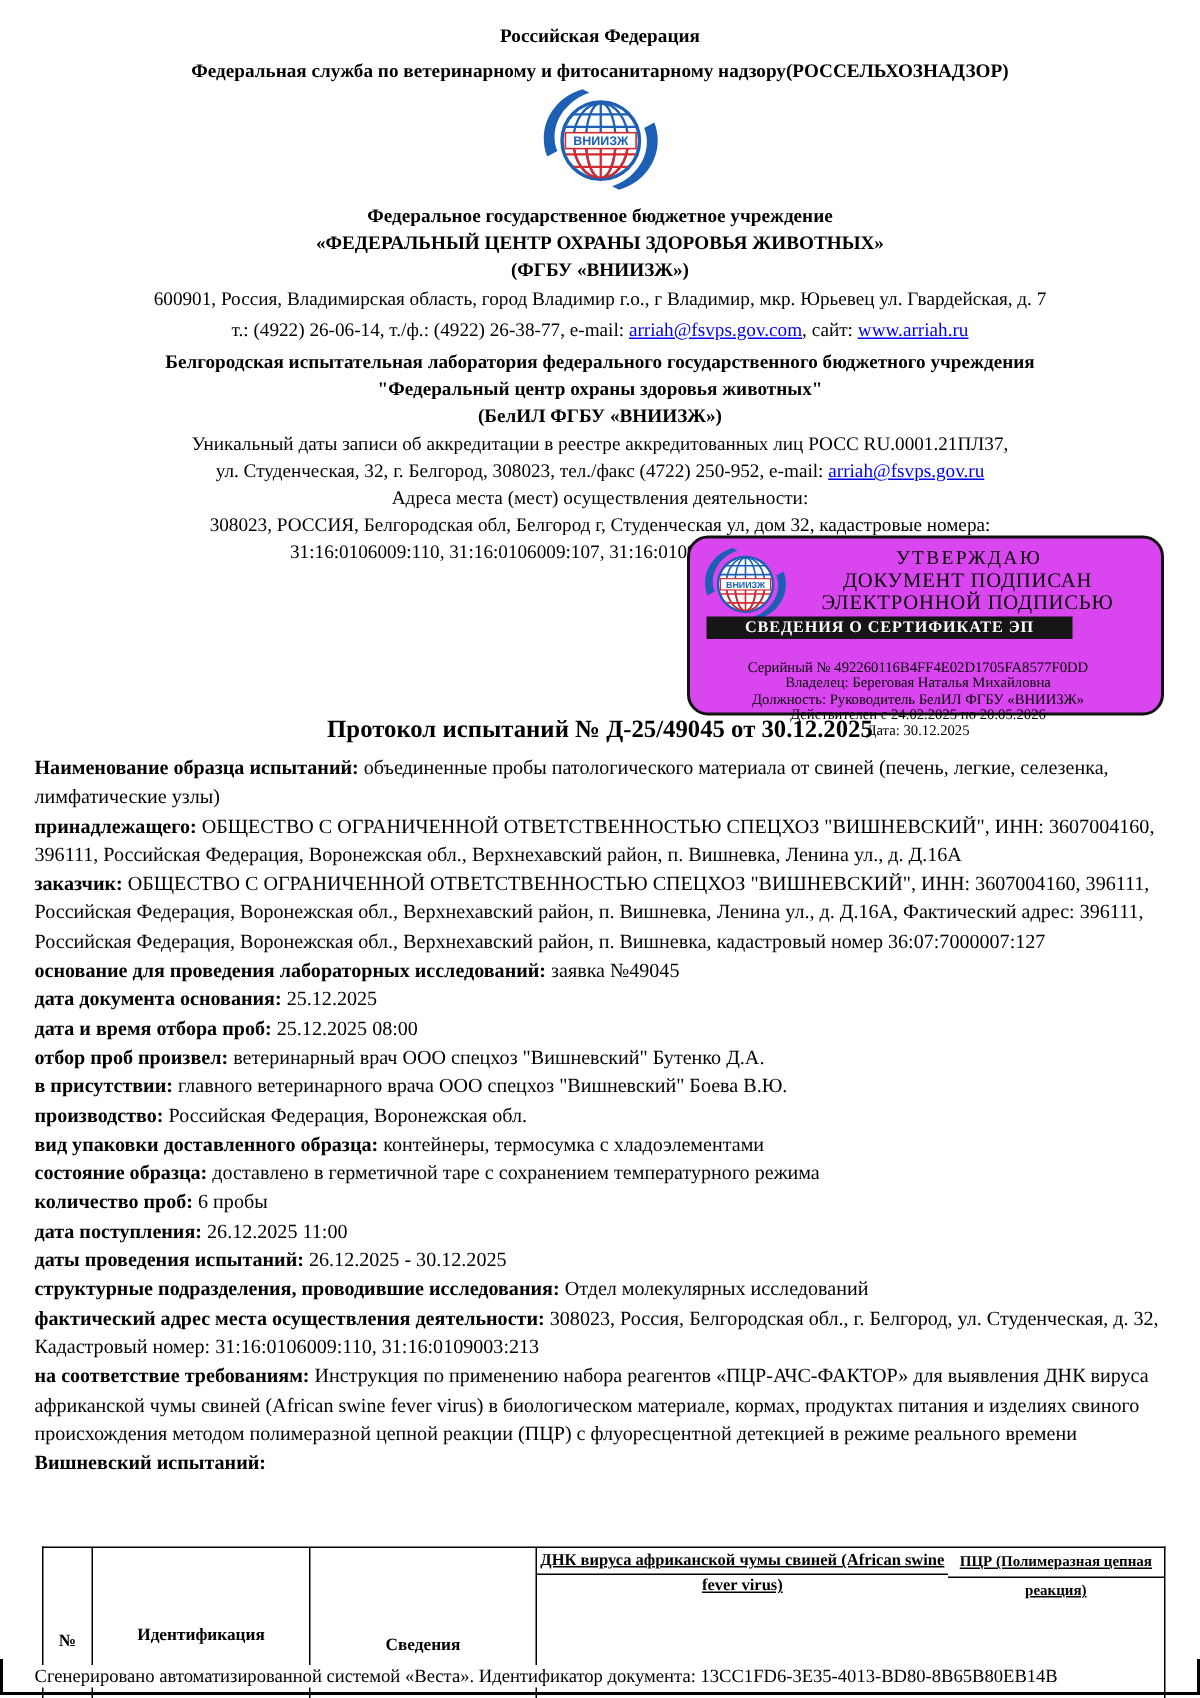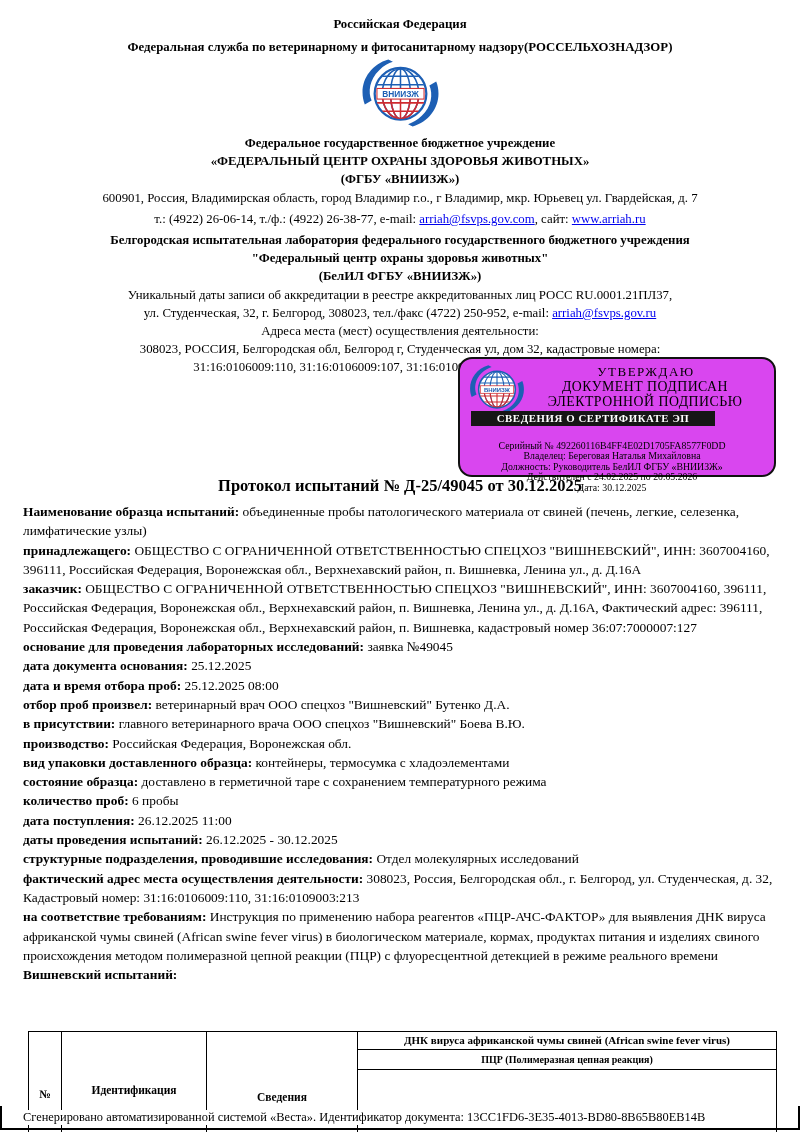--- a/index.html
+++ b/index.html
@@ -33,21 +33,21 @@
   .fld{margin:0;}
   .fld b{font-weight:bold;}
   .results-heading{font-weight:bold;margin:0;}
   
   .rtable{position:absolute;left:28px;top:1031px;width:749px;height:101px;
     border:1.4px solid #000;border-bottom:none;display:flex;background:#fff;}
   .rt-col{border-right:1.4px solid #000;position:relative;}
   .rt-num{width:33px;}
   .rt-id{width:145px;}
   .rt-info{width:151px;}
-  .rt-right{flex:1;display:flex;flex-direction:column;}
+  .rt-right{flex:1;display:flex;flex-direction:row;text-decoration:underline;}
   .rt-r1{height:18px;border-bottom:1.4px solid #000;text-align:center;font-weight:bold;font-size:11px;line-height:17px;}
   .rt-r2{height:20px;border-bottom:1.4px solid #000;text-align:center;font-weight:bold;font-size:10px;line-height:19px;}
   .rt-r3{flex:1;}
   .col-label{position:absolute;left:0;right:0;text-align:center;font-weight:bold;font-size:11.5px;line-height:12px;}
   .lbl-num{top:56px;}
   .lbl-id{top:52px;}
   .lbl-info{top:59px;font-weight:bold;}
   
   .foot1{position:absolute;left:23px;top:1152px;font-size:12px;line-height:15px;}
   .foot2{position:absolute;left:23px;top:1110px;font-size:12.4px;line-height:15px;}

